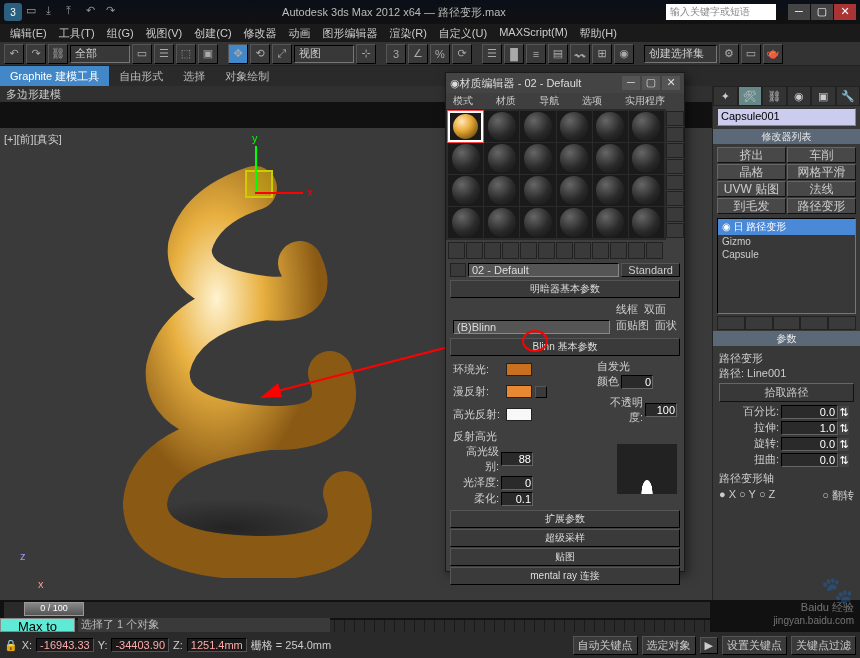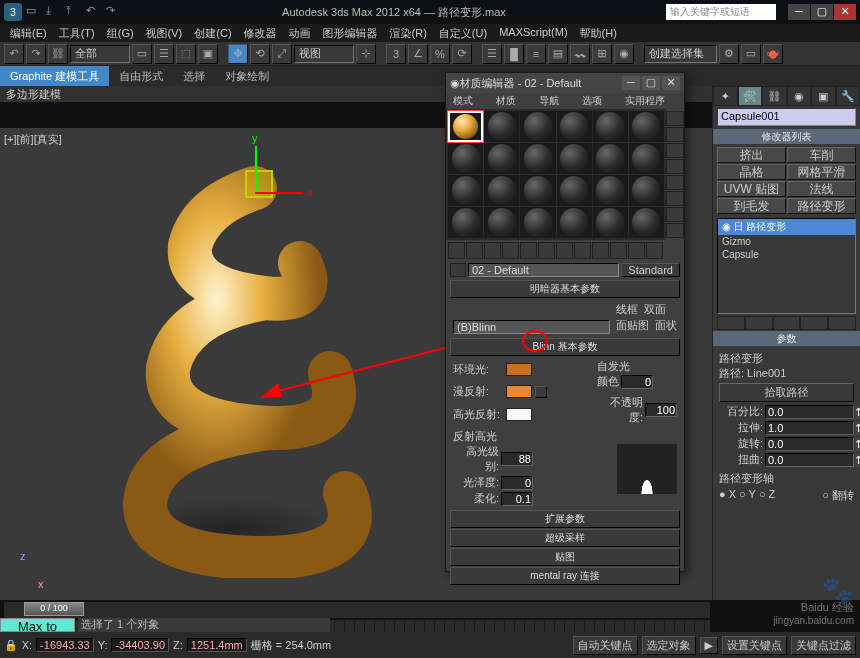--- a/index.html
+++ b/index.html
@@ -57,22 +57,22 @@
 .name-field { height:18px; background:#cce; border:1px inset #888; color:#000; margin:2px 4px; padding:1px 3px; }
 .rollout-hdr { height:15px; background:#5b6878; color:#e8e8e8; text-align:center; line-height:15px; margin:1px 0; font-size:10px; }
 .btn-grid { display:grid; grid-template-columns:1fr 1fr; gap:1px; padding:2px 4px; }
 .btn-grid .gb { background:#484848; border:1px outset #666; text-align:center; line-height:14px; color:#ccc; font-size:12px; }
 .mod-list { margin:2px 4px; background:#383838; border:1px inset #222; height:96px; }
 .mod-item { padding:1px 4px; color:#ccc; font-size:10px; }
 .mod-item.sel { background:#4a88d8; color:#fff; }
 .mod-foot { display:flex; margin:0 4px; }
 .mod-foot span { flex:1; height:14px; background:#3a3a3a; border:1px solid #222; }
 .param-box { margin:2px 4px; padding:2px; color:#ccc; font-size:10px; }
-.param-row { display:flex; align-items:center; gap:2px; margin:1px 0; }
-.param-row .spin { flex:1; background:#2a2a2a; border:1px inset #111; padding:0 2px; color:#fff; text-align:left; position:relative; }
+.param-row { display:flex; align-items:center; gap:2px; margin:1px 16px; }
+.param-row .spin { flex:1; background:#2a2a2a; border:1px inset #111; padding:0 2px; color:#fff; text-align:right; position:relative; }
 .param-row .spin::after { content:'⇅'; position:absolute; right:-12px; width:10px; background:#444; text-align:center; }
 .param-row label { width:44px; text-align:right; }
 .axis-row { display:flex; gap:3px; margin:2px 0; font-size:10px; }
 .axis-row span::before { content:'○ '; }
 .axis-row span.sel::before { content:'● '; }
 
 
 .mat-editor { position:absolute; left:445px; top:72px; width:240px; height:500px; background:#3f3f3f; border:1px solid #1a1a1a; box-shadow:3px 3px 10px rgba(0,0,0,.5); z-index:15; }
 .mat-title { height:20px; background:#444; display:flex; align-items:center; padding:0 4px; color:#ddd; }
 .mat-title .spacer { flex:1; }

